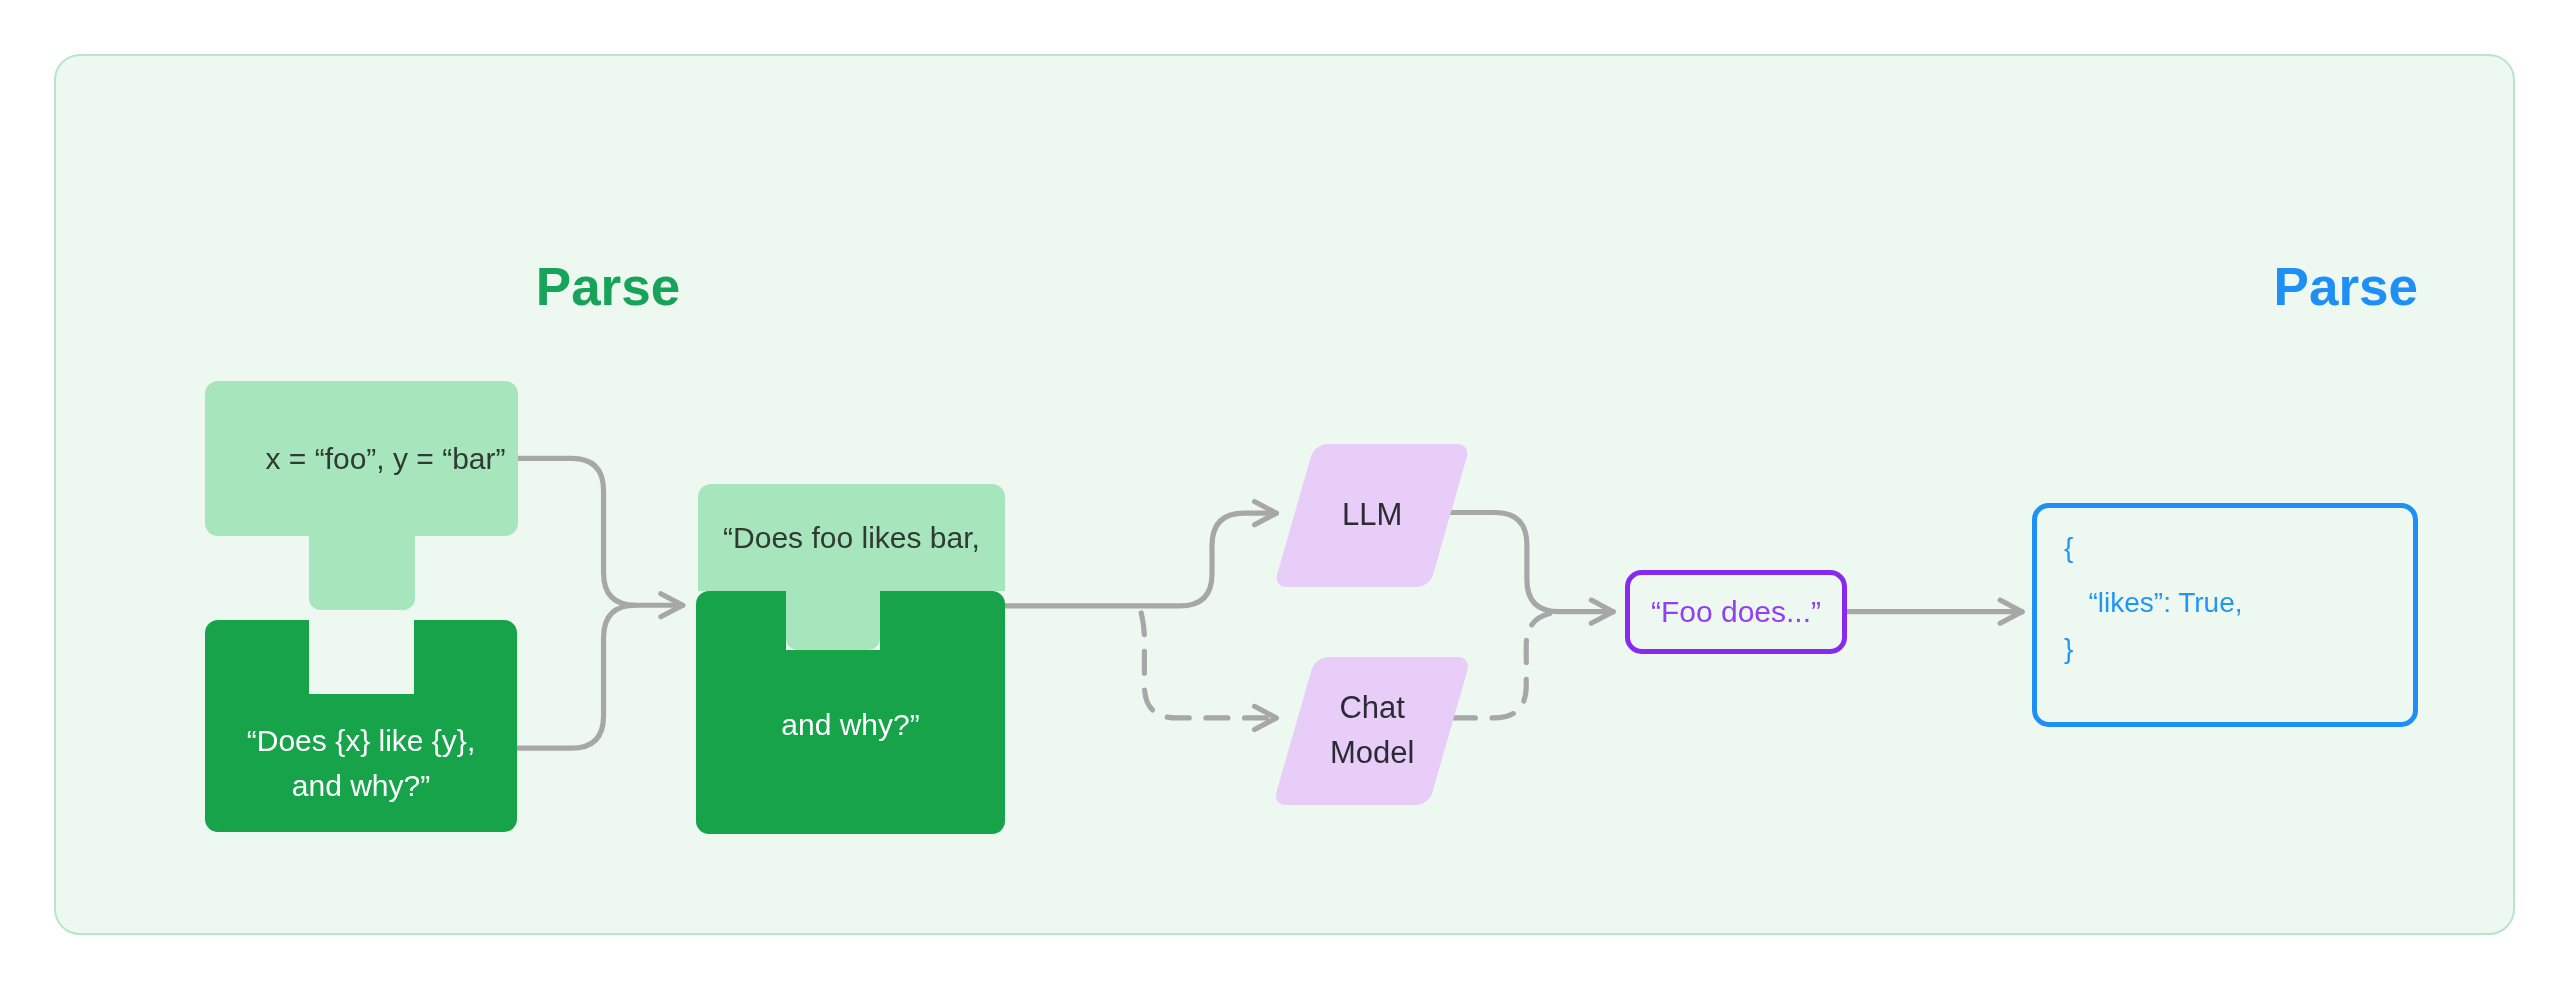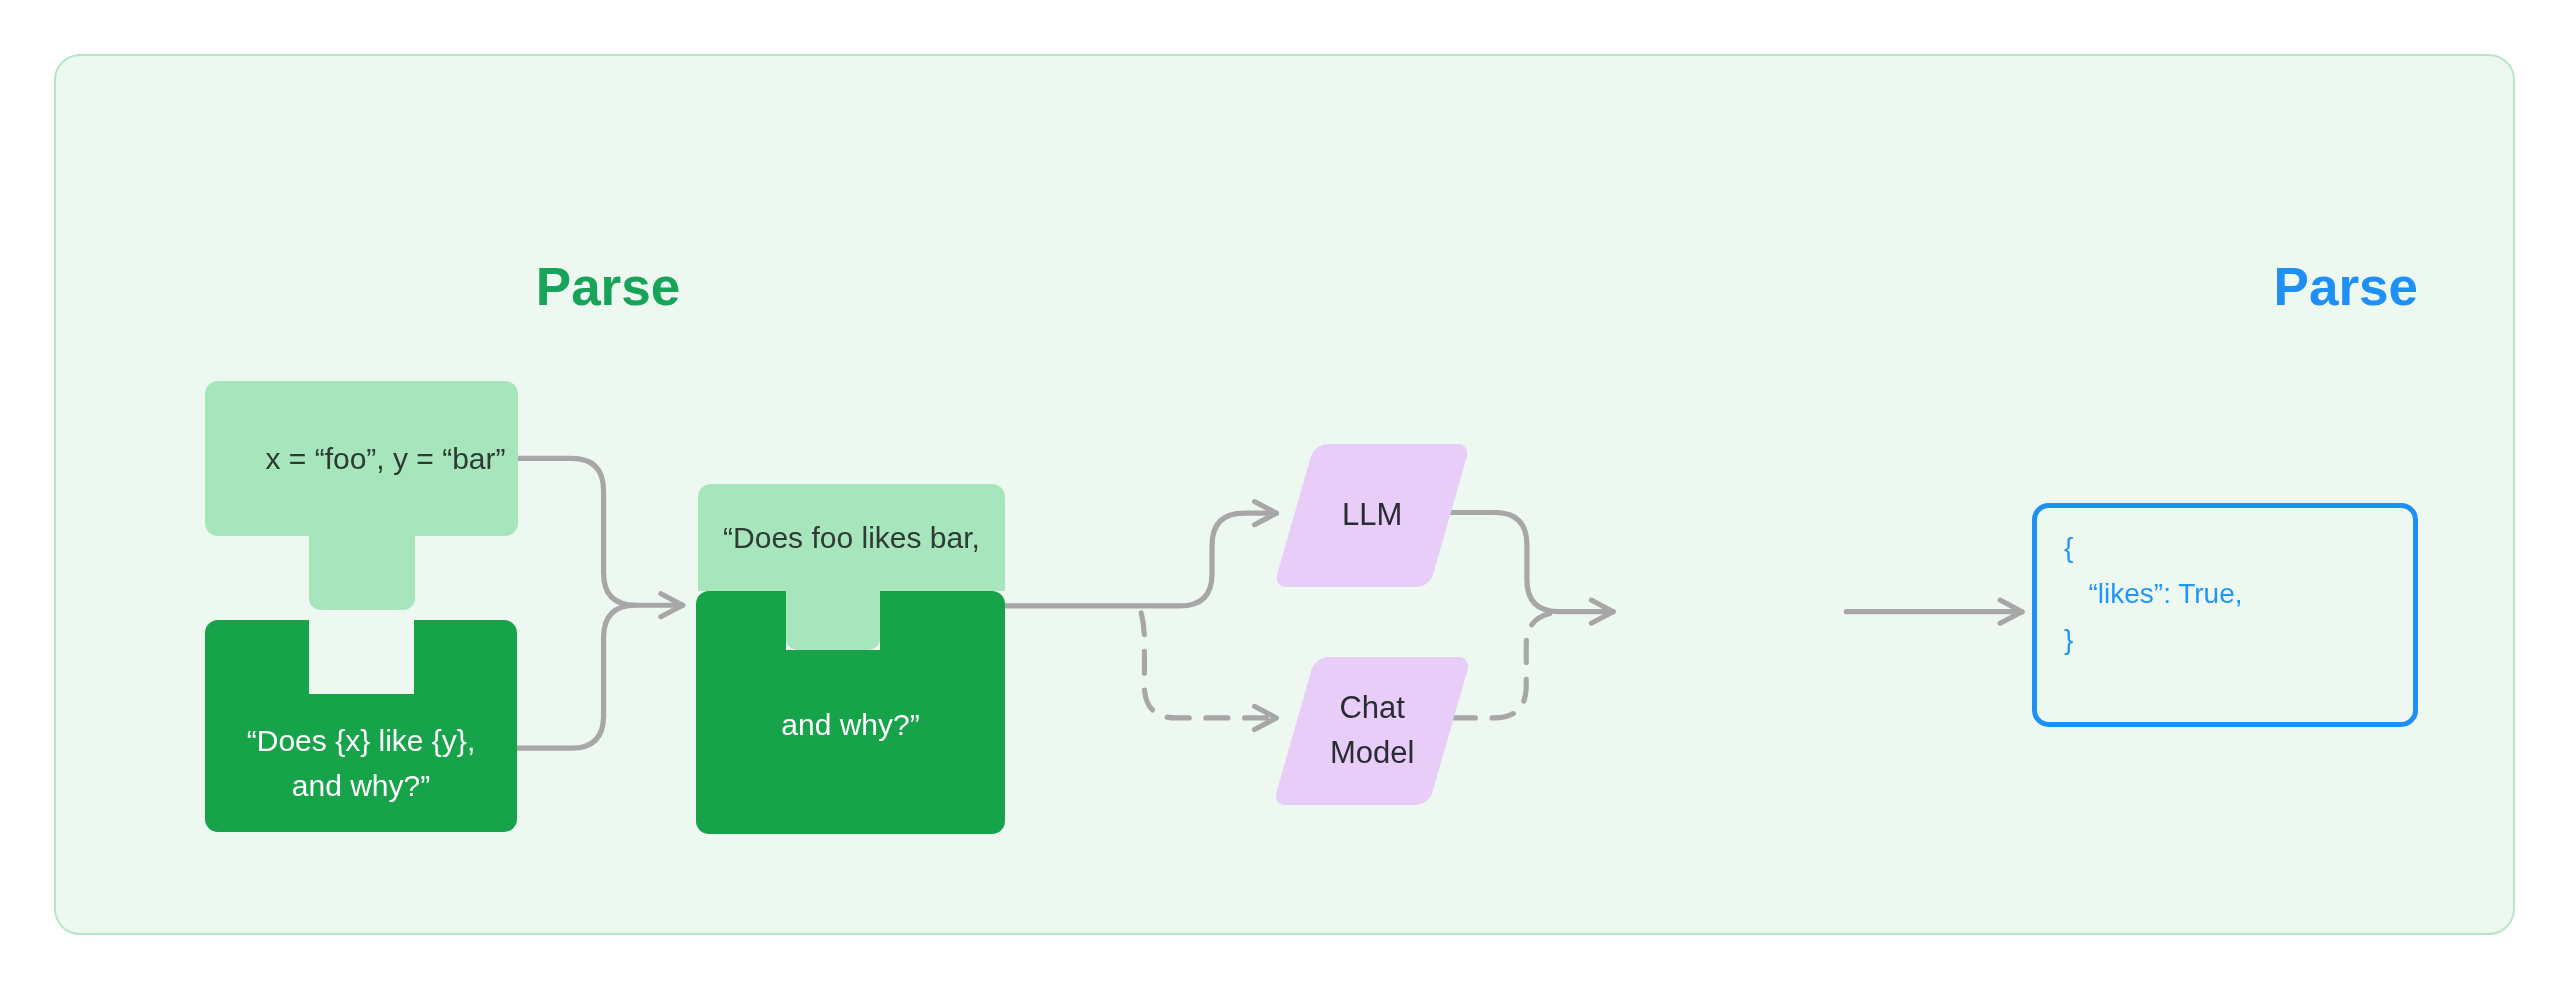--- a/index.html
+++ b/index.html
@@ -49,21 +49,21 @@
     border:5.8px solid #8829f2;border-radius:16.7px;box-sizing:border-box;
     display:flex;align-items:center;justify-content:center;
     font-size:30px;color:#9040f2;background:transparent;
   }
   .json-box{
     position:absolute;left:2032px;top:503px;width:386px;height:224px;
     border:5.8px solid #1e90f5;border-radius:16.7px;box-sizing:border-box;
     padding:16.7px 13px 16.7px 27px;background:transparent;
     font-size:28px;color:#2196f5;line-height:46px;white-space:nowrap;
   }
-  .json-box .indent{padding-left:24.5px;}
+  .json-box .indent{padding-left:24.5px;margin-top:9px;}
   svg.wires{position:absolute;left:0;top:0;pointer-events:none;}
 </style>
 </head>
 <body>
 
 <div class="canvas">
 
   <div class="container"></div>
 
   <svg class="wires" width="2576" height="989" viewBox="0 0 4000 1536">
@@ -121,20 +121,23 @@
     <div class="inner">LLM</div>
   </div>
 
   <div class="para" style="left:1294px;top:657px;width:156px;height:148px;">
     <div class="inner">
       <span>Chat</span>
       <span>Model</span>
     </div>
   </div>
 
+  <div class="foo-box">
+    <span>“Foo does...”</span>
+  </div>
 
   <div class="json-box">
     <div>{</div>
     <div class="indent">“likes”: True,</div>
     <div>}</div>
   </div>
 
 </div>
 
 

